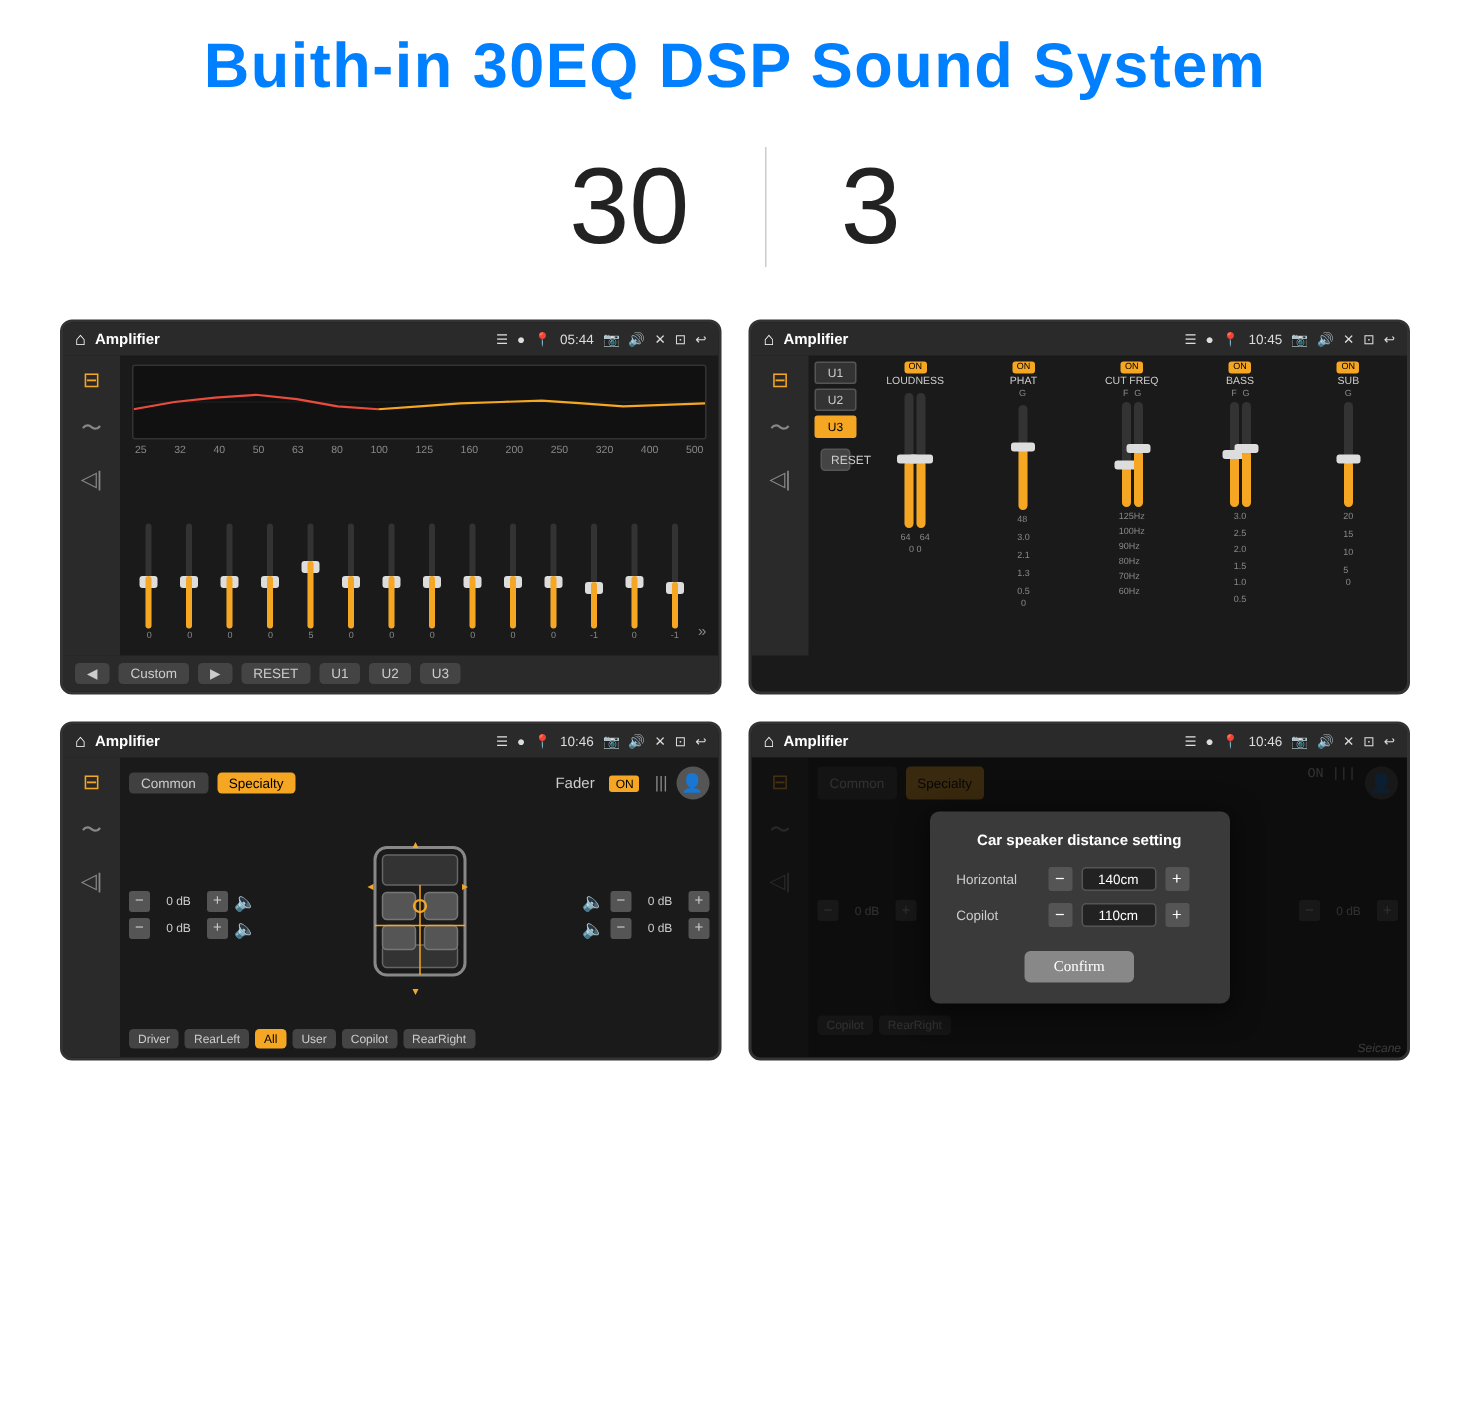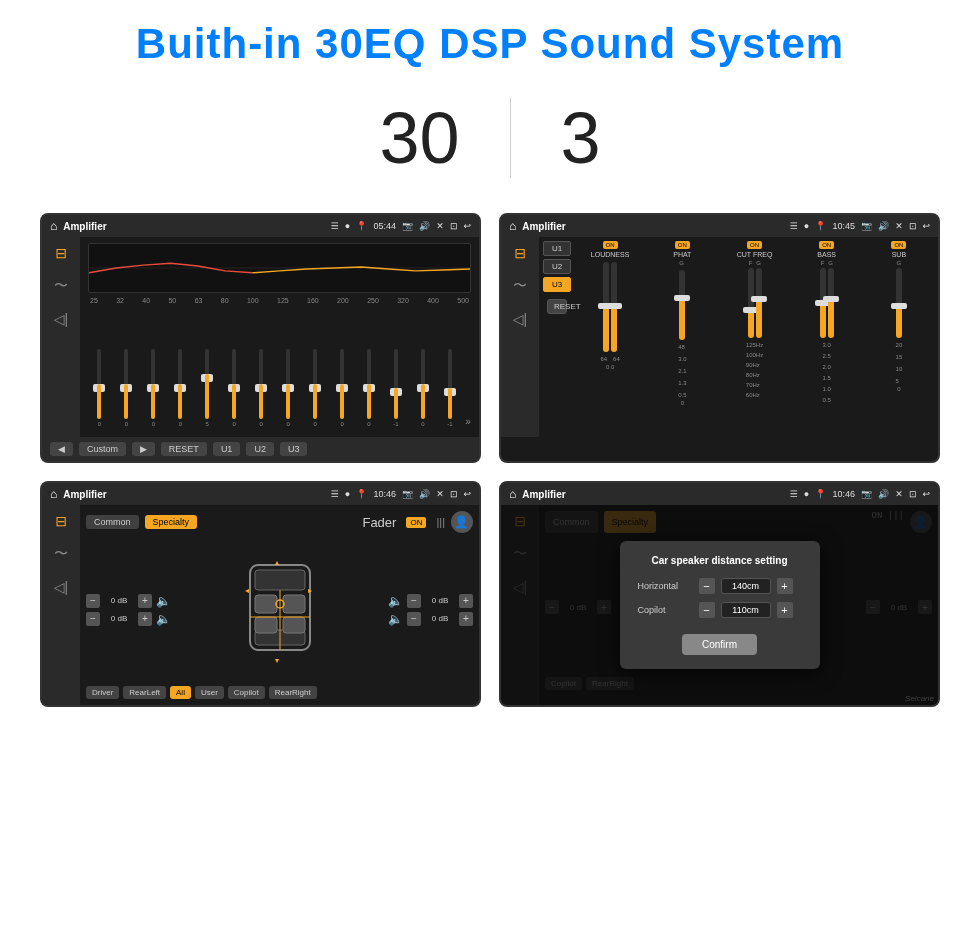--- a/index.html
+++ b/index.html
@@ -339,21 +339,21 @@
       padding: 2px 8px;
       font-size: 9px;
     }
 
     .tab-btn.active {
       background: #f5a623;
       color: #000;
     }
 
     .fader-label {
-      font-size: 13px;
+      font-size: 10px;
       color: #ccc;
       margin-left: auto;
     }
 
     .fader-on {
       background: #f5a623;
       color: #000;
       border-radius: 2px;
       padding: 1px 4px;
       font-size: 8px;
@@ -519,20 +519,21 @@
     .dialog-confirm {
       background: #888;
       color: #fff;
       border: none;
       border-radius: 4px;
       padding: 5px 20px;
       font-size: 10px;
       cursor: pointer;
       display: block;
       margin: 16px auto 0;
+      font-family: Liberation Serif, serif;
     }
 
     .watermark {
       position: absolute;
       bottom: 2px;
       right: 4px;
       font-size: 8px;
       color: rgba(255,255,255,0.4);
       font-style: italic;
     }

